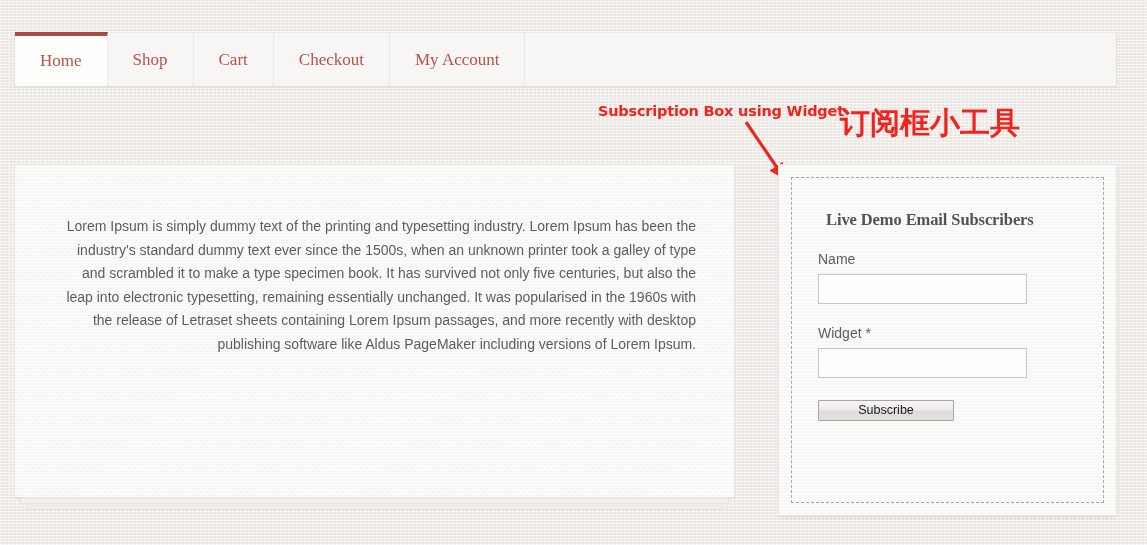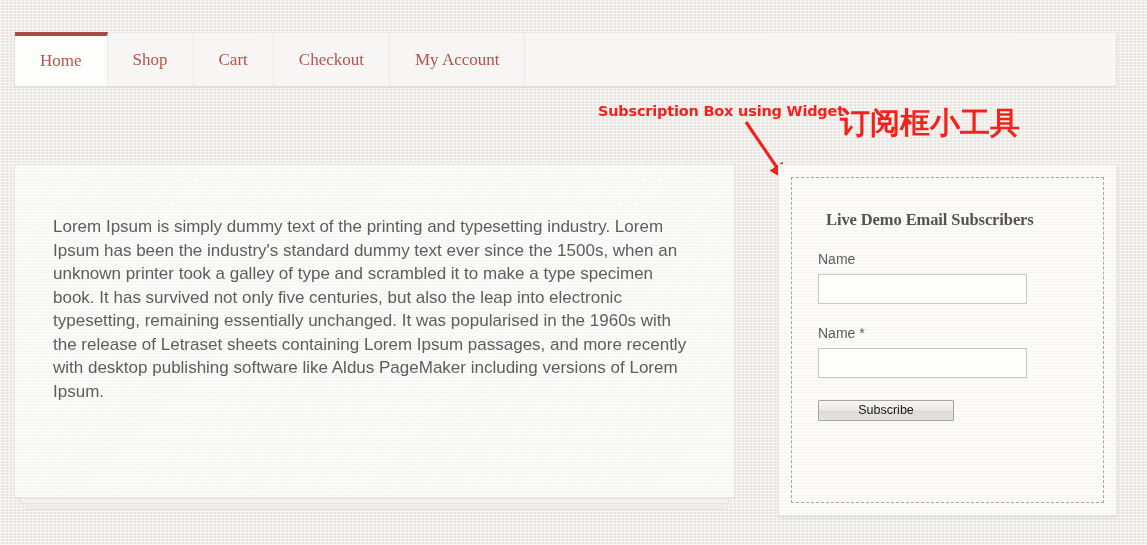--- a/index.html
+++ b/index.html
@@ -103,24 +103,24 @@
     font-weight: bold;
     font-size: 27px;
     color: #b4534c;
     text-shadow: 1px 1px 0 #ffffff;
     letter-spacing: 0.3px;
     padding-top: 28px;
   }
   #body-paragraph {
     margin: 26px 8px 0 8px;
     font-family: "Liberation Sans", sans-serif;
-    font-size: 17px;
+    font-size: 14px;
     line-height: 23.5px;
     color: #5d5d5d;
-    text-align: left;
+    text-align: right;
   }
 
   
   #widget-card {
     position: absolute;
     left: 778px;
     top: 164px;
     width: 339px;
     height: 352px;
     box-sizing: border-box;
@@ -259,18 +259,18 @@
   <p id="body-paragraph">Lorem Ipsum is simply dummy text of the printing and typesetting industry. Lorem Ipsum has been the industry's standard dummy text ever since the 1500s, when an unknown printer took a galley of type and scrambled it to make a type specimen book. It has survived not only five centuries, but also the leap into electronic typesetting, remaining essentially unchanged. It was popularised in the 1960s with the release of Letraset sheets containing Lorem Ipsum passages, and more recently with desktop publishing software like Aldus PageMaker including versions of Lorem Ipsum.</p>
 </main>
 
 <aside id="widget-card">
   <div id="widget-inner">
     <h2 id="widget-title">Live Demo Email Subscribers</h2>
 
     <div class="field-label">Name</div>
     <input class="text-field" type="text" placeholder="" style="">
 
-    <div class="field-label">Name *</div>
+    <div class="field-label">Widget *</div>
     <input class="text-field" type="text" placeholder="" style="">
 
     <button id="subscribe-button">Subscribe</button>
   </div>
 </aside>
 
 </body></html>

